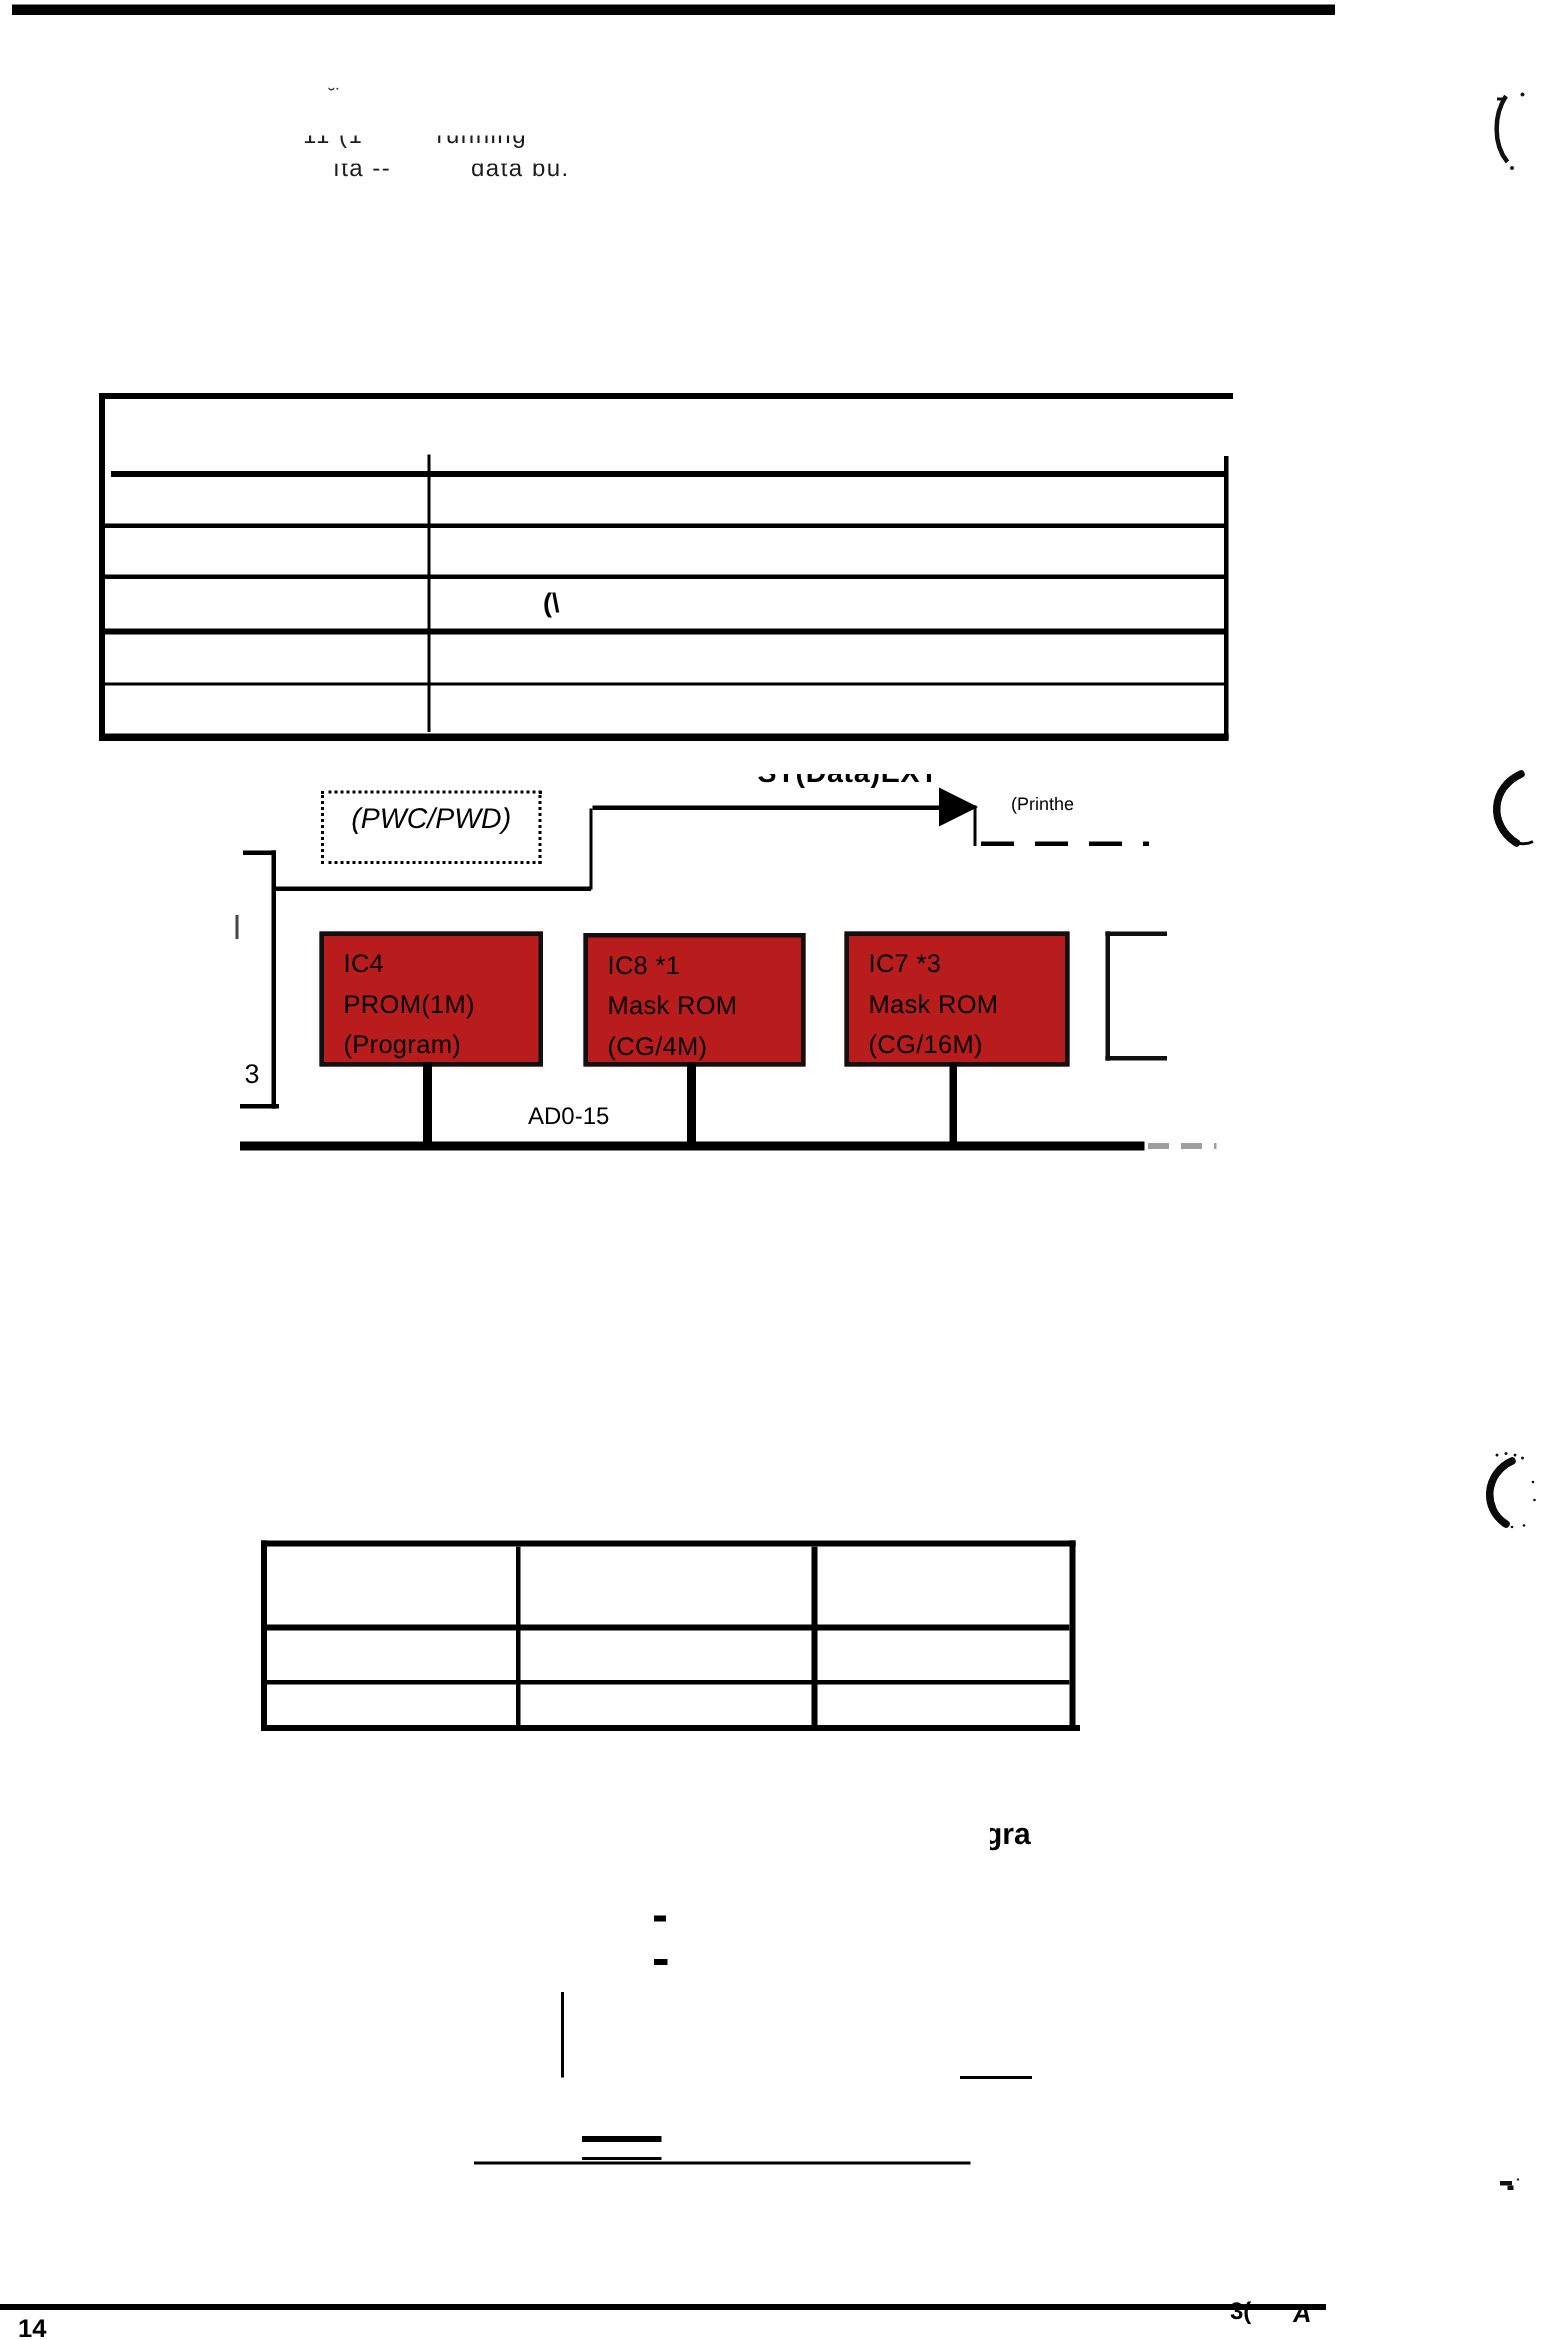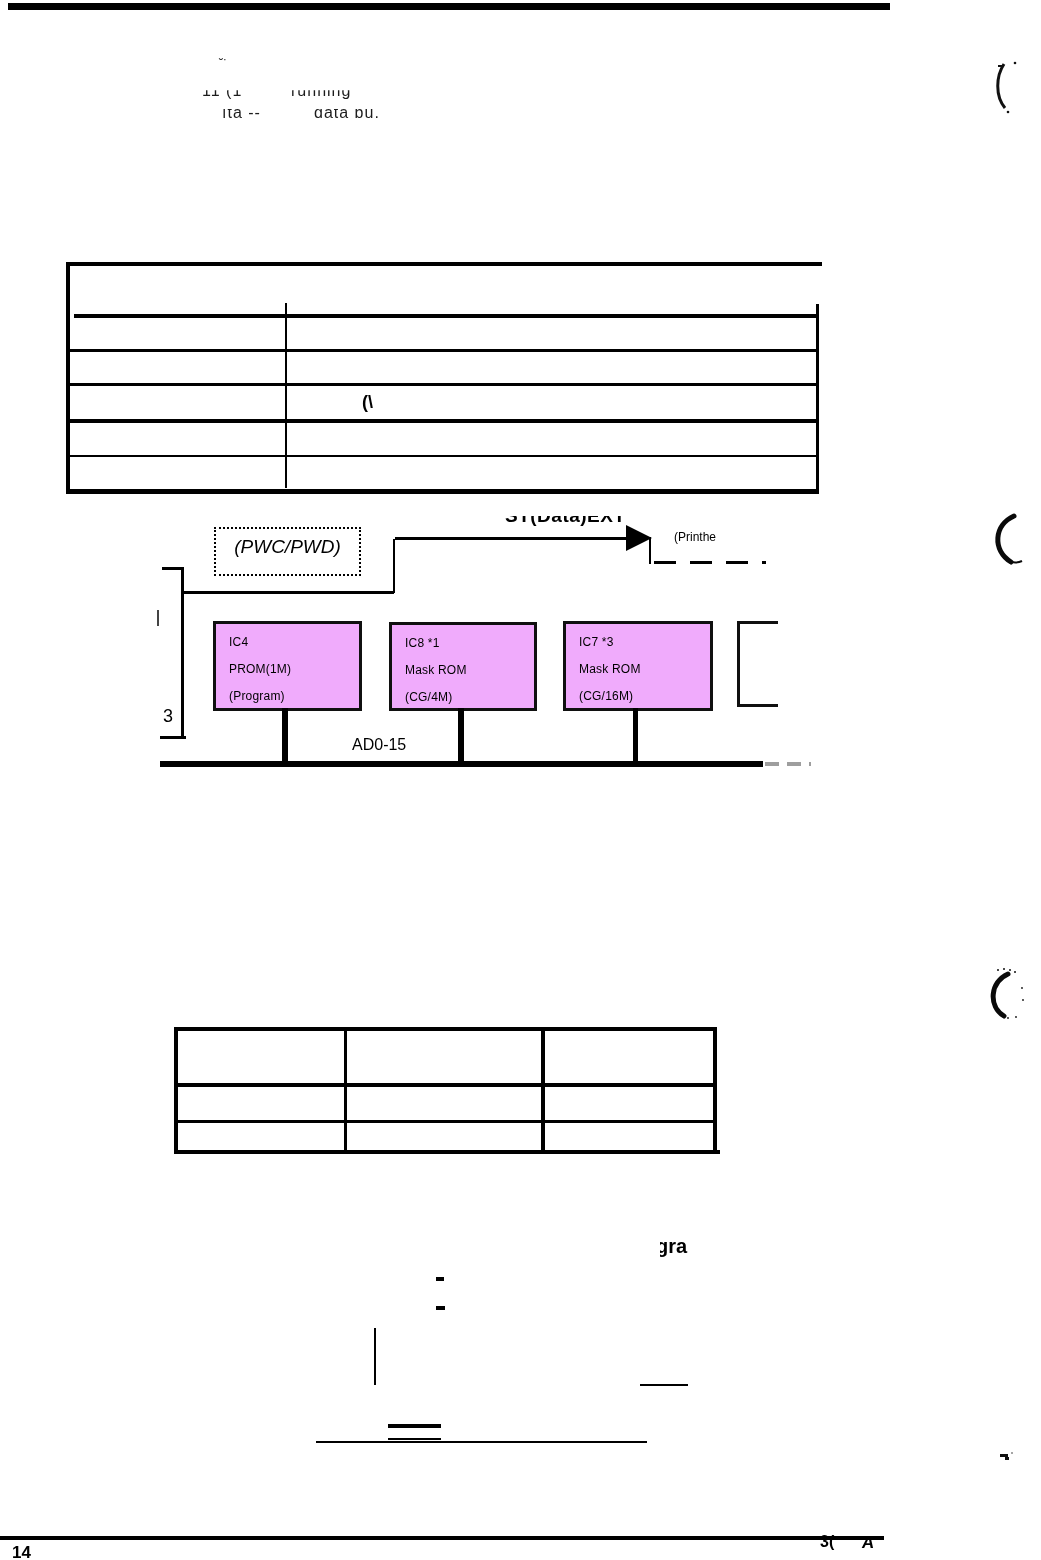--- a/index.html
+++ b/index.html
@@ -9,22 +9,22 @@
   .ink{position:absolute;background:#000;}
   
   .faded{position:absolute;color:#1c1c1c;font-size:16px;letter-spacing:1px;
          filter:blur(0.4px);white-space:nowrap;}
   .clip-bottom{clip-path:inset(46% 0 0 0);}
   .clip-mid{clip-path:inset(28% 0 12% 0);margin-left:26px;}
   .squig{position:absolute;color:#333;font-size:13px;filter:blur(0.3px);}
   
   .dotted-box{position:absolute;border:2px dotted #000;background:#fff;
               text-align:center;font-size:19px;}
-  .ic-box{position:absolute;border:3px solid #101010;background:#f0abfc;
-          font-size:12px;line-height:27px;padding:5px 0 0 13px;letter-spacing:.2px;}
+  .ic-box{position:absolute;border:3px solid #101010;background:#b91c1c;
+          font-size:17px;line-height:27px;padding:5px 0 0 13px;letter-spacing:.2px;}
   .ic-box-open{position:absolute;border:3px solid #101010;border-right:none;background:#fff;}
   .arrowhead{position:absolute;width:0;height:0;
              border-top:13px solid transparent;border-bottom:13px solid transparent;
              border-left:26px solid #000;}
   .dashline{position:absolute;height:3px;
             background:repeating-linear-gradient(90deg,#000 0 22px,transparent 22px 36px);}
   .busfaint{position:absolute;height:4px;opacity:.38;
             background:repeating-linear-gradient(90deg,#000 0 14px,transparent 14px 22px);}
   .clipbox{position:absolute;overflow:hidden;white-space:nowrap;}
   .signal{font-size:19px;font-weight:600;letter-spacing:.5px;clip-path:inset(52% 0 0 0);}
@@ -117,21 +117,21 @@
     <div class="ink" style="left:174px;top:1027px;width:543px;height:4px;"></div>
     <div class="ink" style="left:174px;top:1027px;width:4px;height:127px;"></div>
     <div class="ink" style="left:713px;top:1027px;width:4px;height:127px;"></div>
     <div class="ink" style="left:174px;top:1150px;width:546px;height:4px;"></div>
     <div class="ink" style="left:344px;top:1031px;width:3px;height:119px;"></div>
     <div class="ink" style="left:541px;top:1031px;width:4px;height:119px;"></div>
     <div class="ink" style="left:178px;top:1083px;width:535px;height:4px;"></div>
     <div class="ink" style="left:178px;top:1120px;width:535px;height:3px;"></div>
   </div>
 
-  <div class="clipbox" style="left:660px;top:1212px;width:40px;height:26px;margin-top:23px;">
+  <div class="clipbox" style="left:660px;top:1212px;width:40px;height:26px;">
     <span class="frag-bold" style="margin-left:-4px;display:inline-block;">gra</span>
   </div>
   <div class="ink" style="left:436px;top:1277px;width:8px;height:4px;"></div>
   <div class="ink" style="left:436px;top:1306px;width:9px;height:4px;"></div>
   <div class="ink" style="left:374px;top:1328px;width:2px;height:57px;"></div>
   <div class="ink" style="left:640px;top:1384px;width:48px;height:2px;"></div>
   <div class="ink" style="left:388px;top:1424px;width:53px;height:4px;"></div>
   <div class="ink" style="left:388px;top:1438px;width:53px;height:2px;"></div>
   <div class="ink" style="left:316px;top:1441px;width:331px;height:2px;"></div>
 

